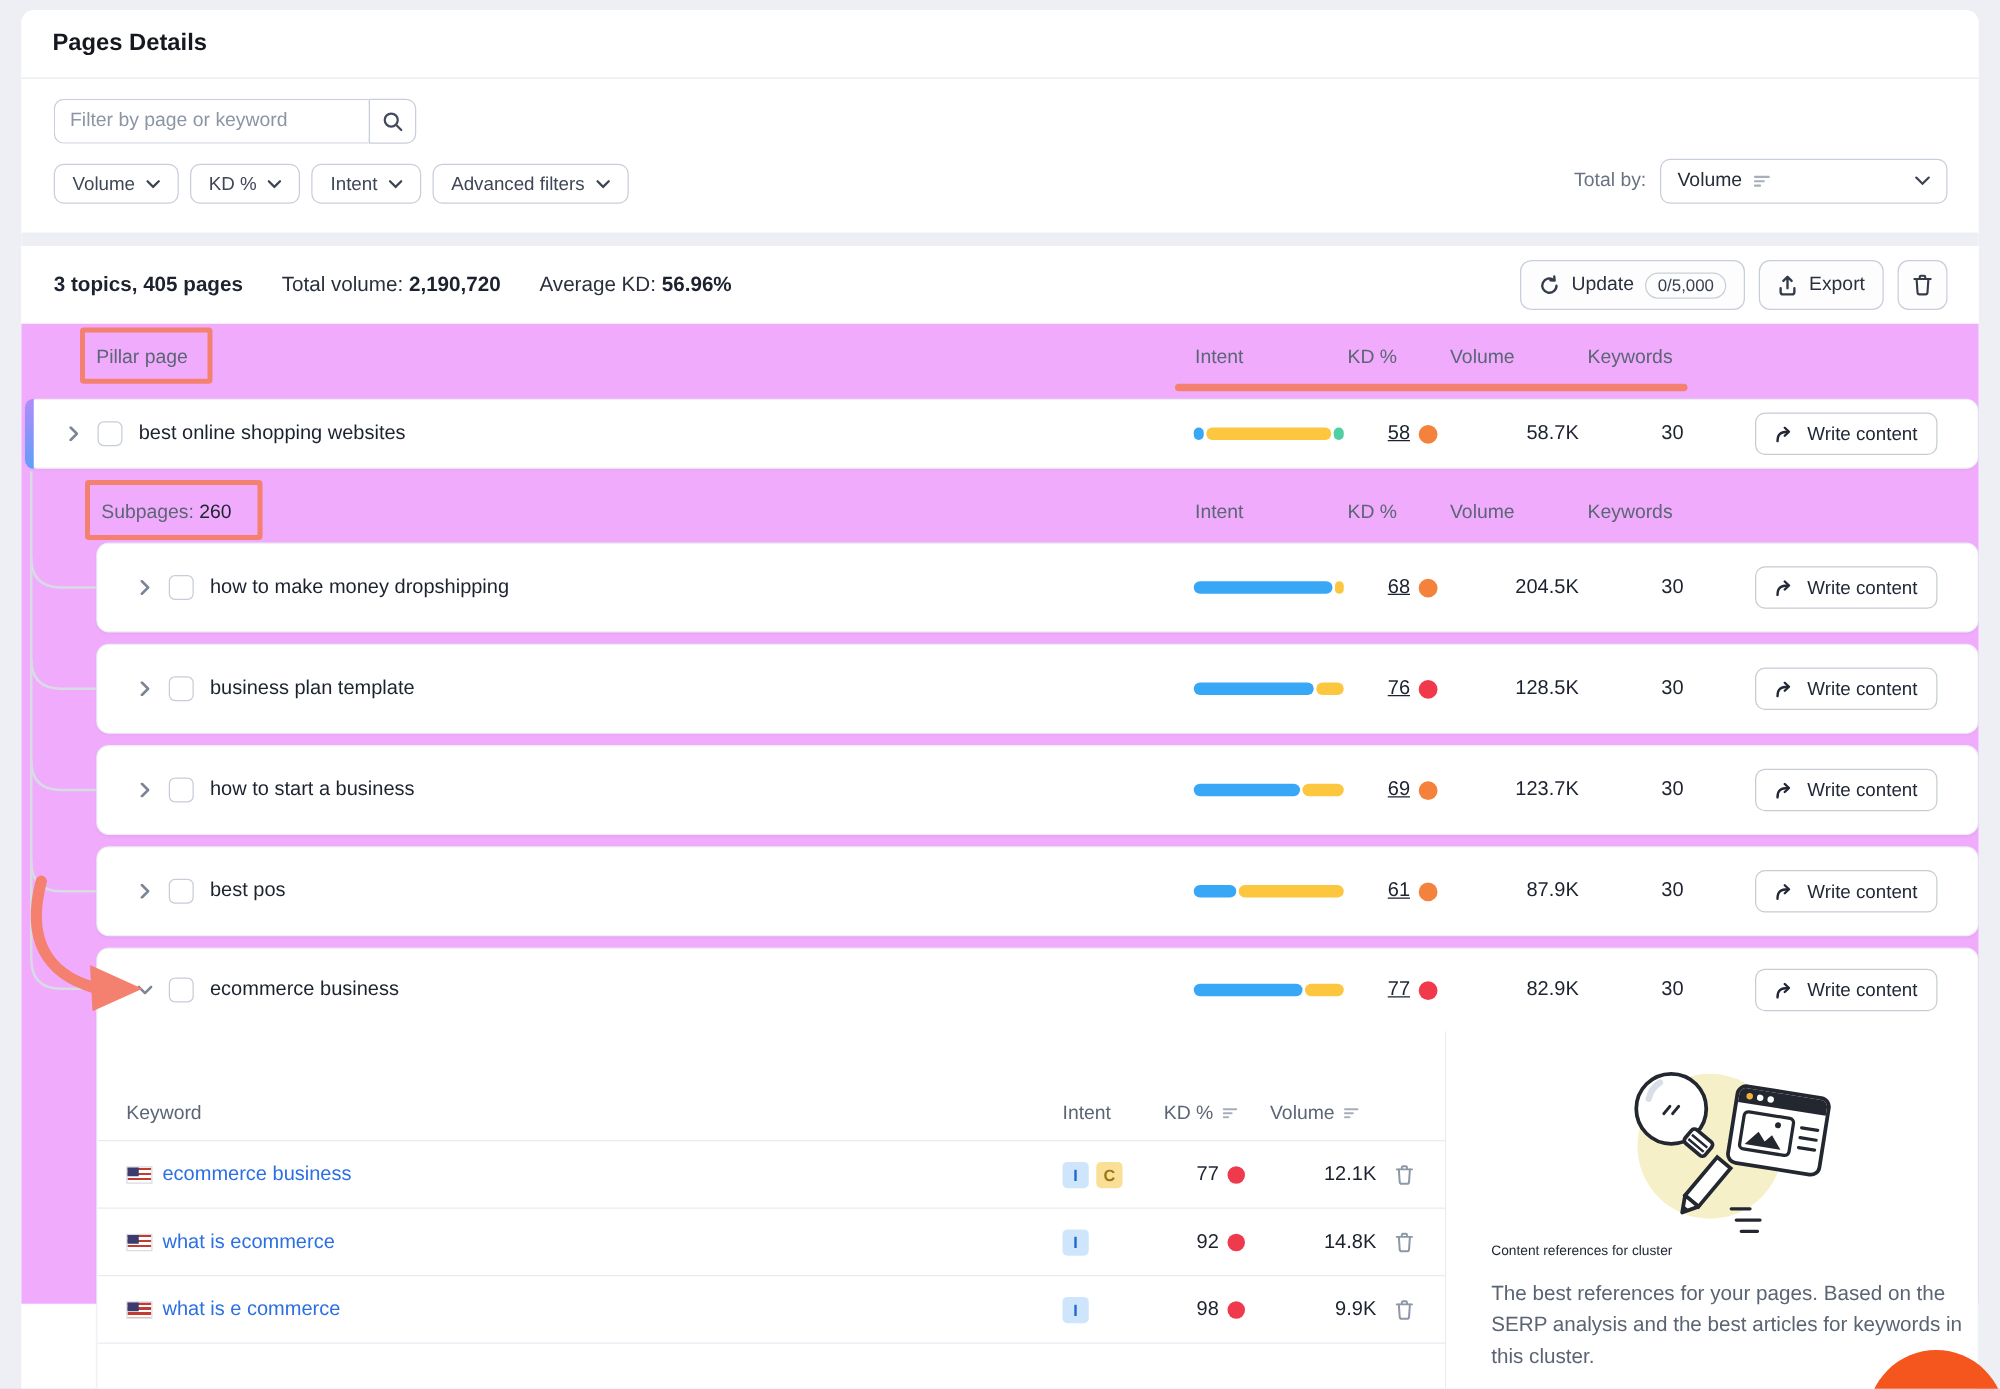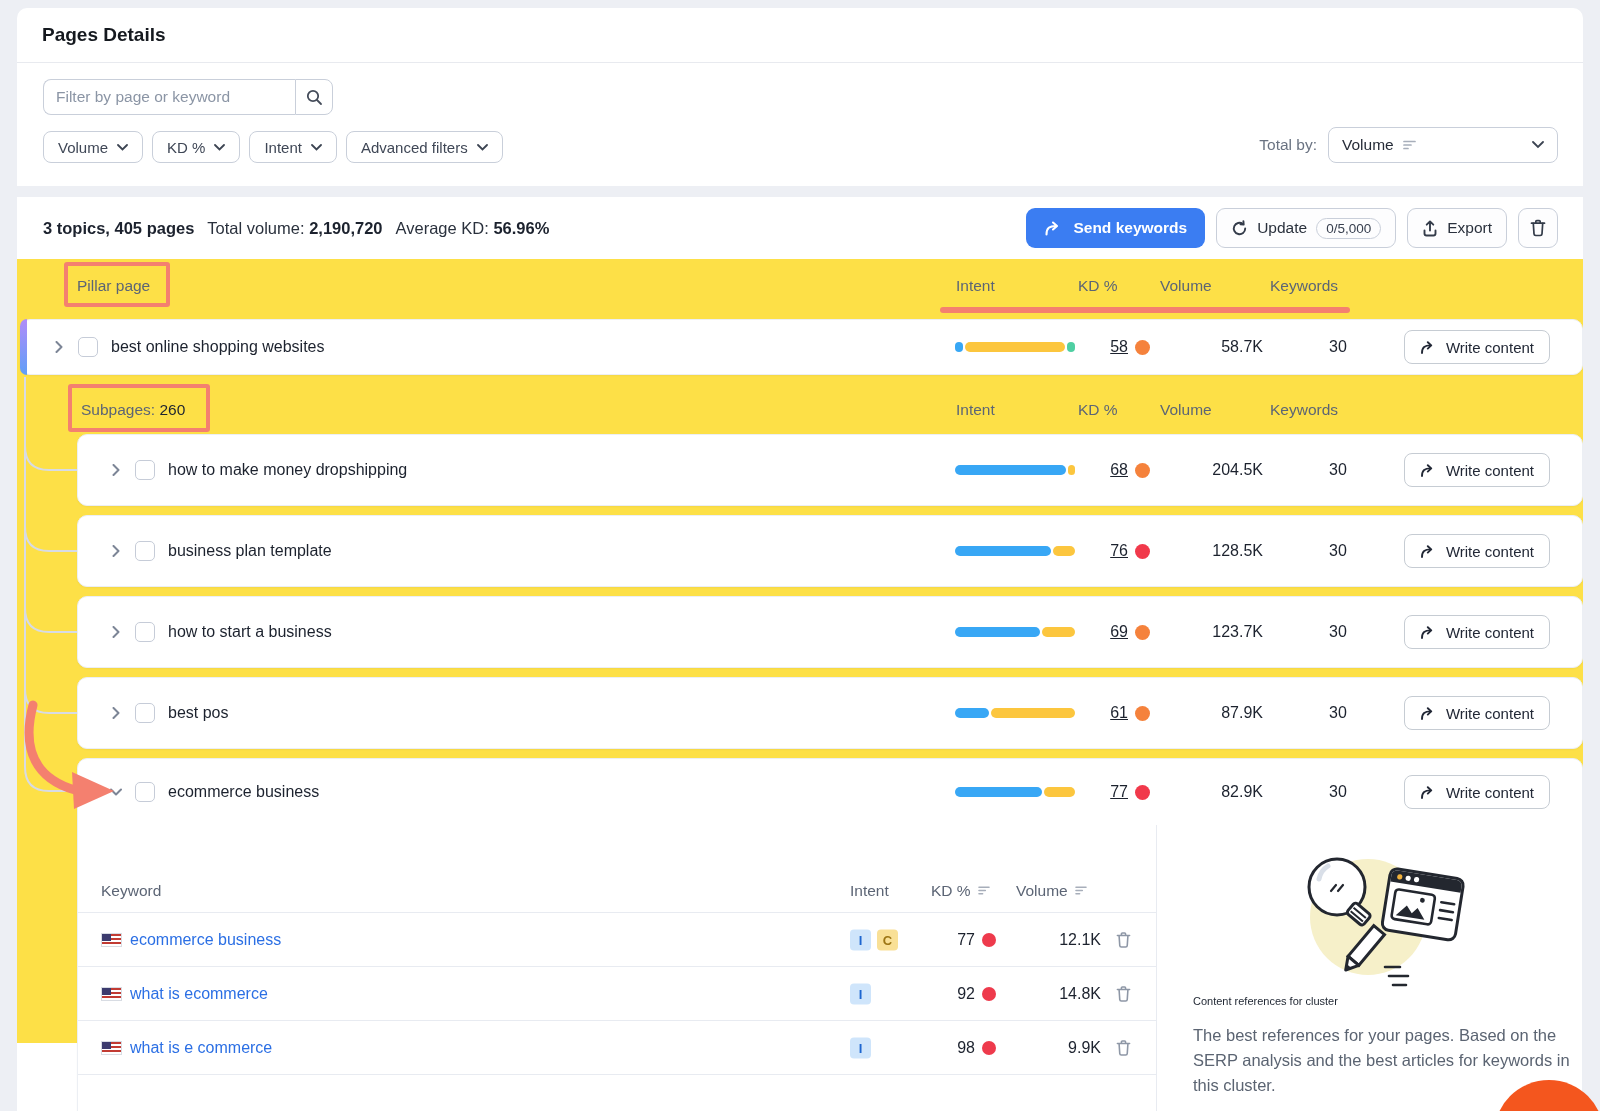--- a/index.html
+++ b/index.html
@@ -37,37 +37,37 @@
   .sort-area { position:absolute; right:25px; top:64px; display:flex; align-items:center; gap:11px; }
   .sort-label { font-size:15.5px; color:#6a7382; }
   .sort-select { width:230px; height:36px; border:1px solid #c9cfda; border-radius:8px; background:#fff;
     display:flex; align-items:center; gap:9px; padding:0 13px; font-size:15.5px; color:#262c38; cursor:pointer; }
   .sort-select .chev-dn { margin-left:auto; }
 
   .gray-band { height:11px; background:#edeff4; }
 
   
   .summary-bar { height:62px; display:flex; align-items:center; padding:0 25px 0 26px; background:#fff; }
-  .sum-text { display:flex; align-items:flex-start; gap:13px; font-size:16.5px; color:#1c222e; }
+  .sum-text { display:flex; align-items:flex-start; gap:31px; font-size:16.5px; color:#1c222e; }
   .sum-strong { font-weight:700; }
   .sum-pair .lbl { color:#2a313d; }
   .sum-pair .val { font-weight:700; }
   .actions { margin-left:auto; display:flex; align-items:center; gap:11px; }
   .btn-primary { height:40px; display:flex; align-items:center; gap:10px; padding:0 18px;
     background:#3b7df2; color:#fff; font-size:15.5px; font-weight:700; border:none; border-radius:9px;
     cursor:pointer; font-family:inherit; }
   .btn-ghost { height:40px; display:flex; align-items:center; gap:9px; padding:0 14px;
     background:#fdfdfe; border:1px solid #c9cfda; border-radius:9px; font-size:15.5px; color:#2a313d;
     cursor:pointer; font-family:inherit; }
   .quota-pill { border:1px solid #c9cfda; border-radius:12px; padding:2px 9px; font-size:13.5px; color:#394150; }
   .btn-icon { width:40px; height:40px; display:flex; align-items:center; justify-content:center;
     background:#fdfdfe; border:1px solid #c9cfda; border-radius:9px; cursor:pointer; }
 
   
-  .table-section { position:relative; height:784px; background:#fde047; }
+  .table-section { position:relative; height:784px; background:#f0abfc; }
   .col-label { position:absolute; font-size:15.5px; color:#5c6575; }
   .sec-row-label { position:absolute; font-size:15.5px; color:#5c6575; }
   .sub-count { color:#1d2430; }
 
   .ann-box { position:absolute; border:4px solid #f4806f; border-radius:3px; pointer-events:none; z-index:5; }
   .ann-underline { position:absolute; left:923px; top:48px; width:410px; height:6px; background:#f4806f;
     border-radius:3px; z-index:5; }
 
   .tree-svg { position:absolute; left:0; top:0; z-index:0; }
   .arrow-svg { position:absolute; left:0; top:430px; z-index:6; }
@@ -226,29 +226,20 @@
         <span class="sum-pair">
           <span class="lbl">Total volume:</span>
           <span class="val">2,190,720</span>
         </span>
         <span class="sum-pair">
           <span class="lbl">Average KD:</span>
           <span class="val">56.96%</span>
         </span>
       </div>
       <div class="actions">
-        <button class="btn-primary">
-          <span>
-            <svg class="icon" width="19" height="15" viewBox="0 0 19 15" fill="none" stroke="#fff" stroke-width="2.1" stroke-linecap="round" stroke-linejoin="round">
-              <path d="M2.5 13.5C2.5 7 5.5 5 12 5"></path>
-                <path d="M9 1.5L13 5 9 8.5"></path>
-            </svg>
-          </span>
-          <span>Send keywords</span>
-        </button>
         <button class="btn-ghost">
           <span>
             <svg class="icon" width="17" height="17" viewBox="0 0 17 17" fill="none" stroke="#343c4a" stroke-width="1.9" stroke-linecap="round">
               <path d="M14.2 8.5a5.7 5.7 0 1 1-2.3-4.6"></path>
                 <path d="M12.4 1.2l.3 3.3-3.3-.3" stroke-linejoin="round"></path>
             </svg>
           </span>
           <span>Update</span>
           <span class="quota-pill">0/5,000</span>
         </button>

